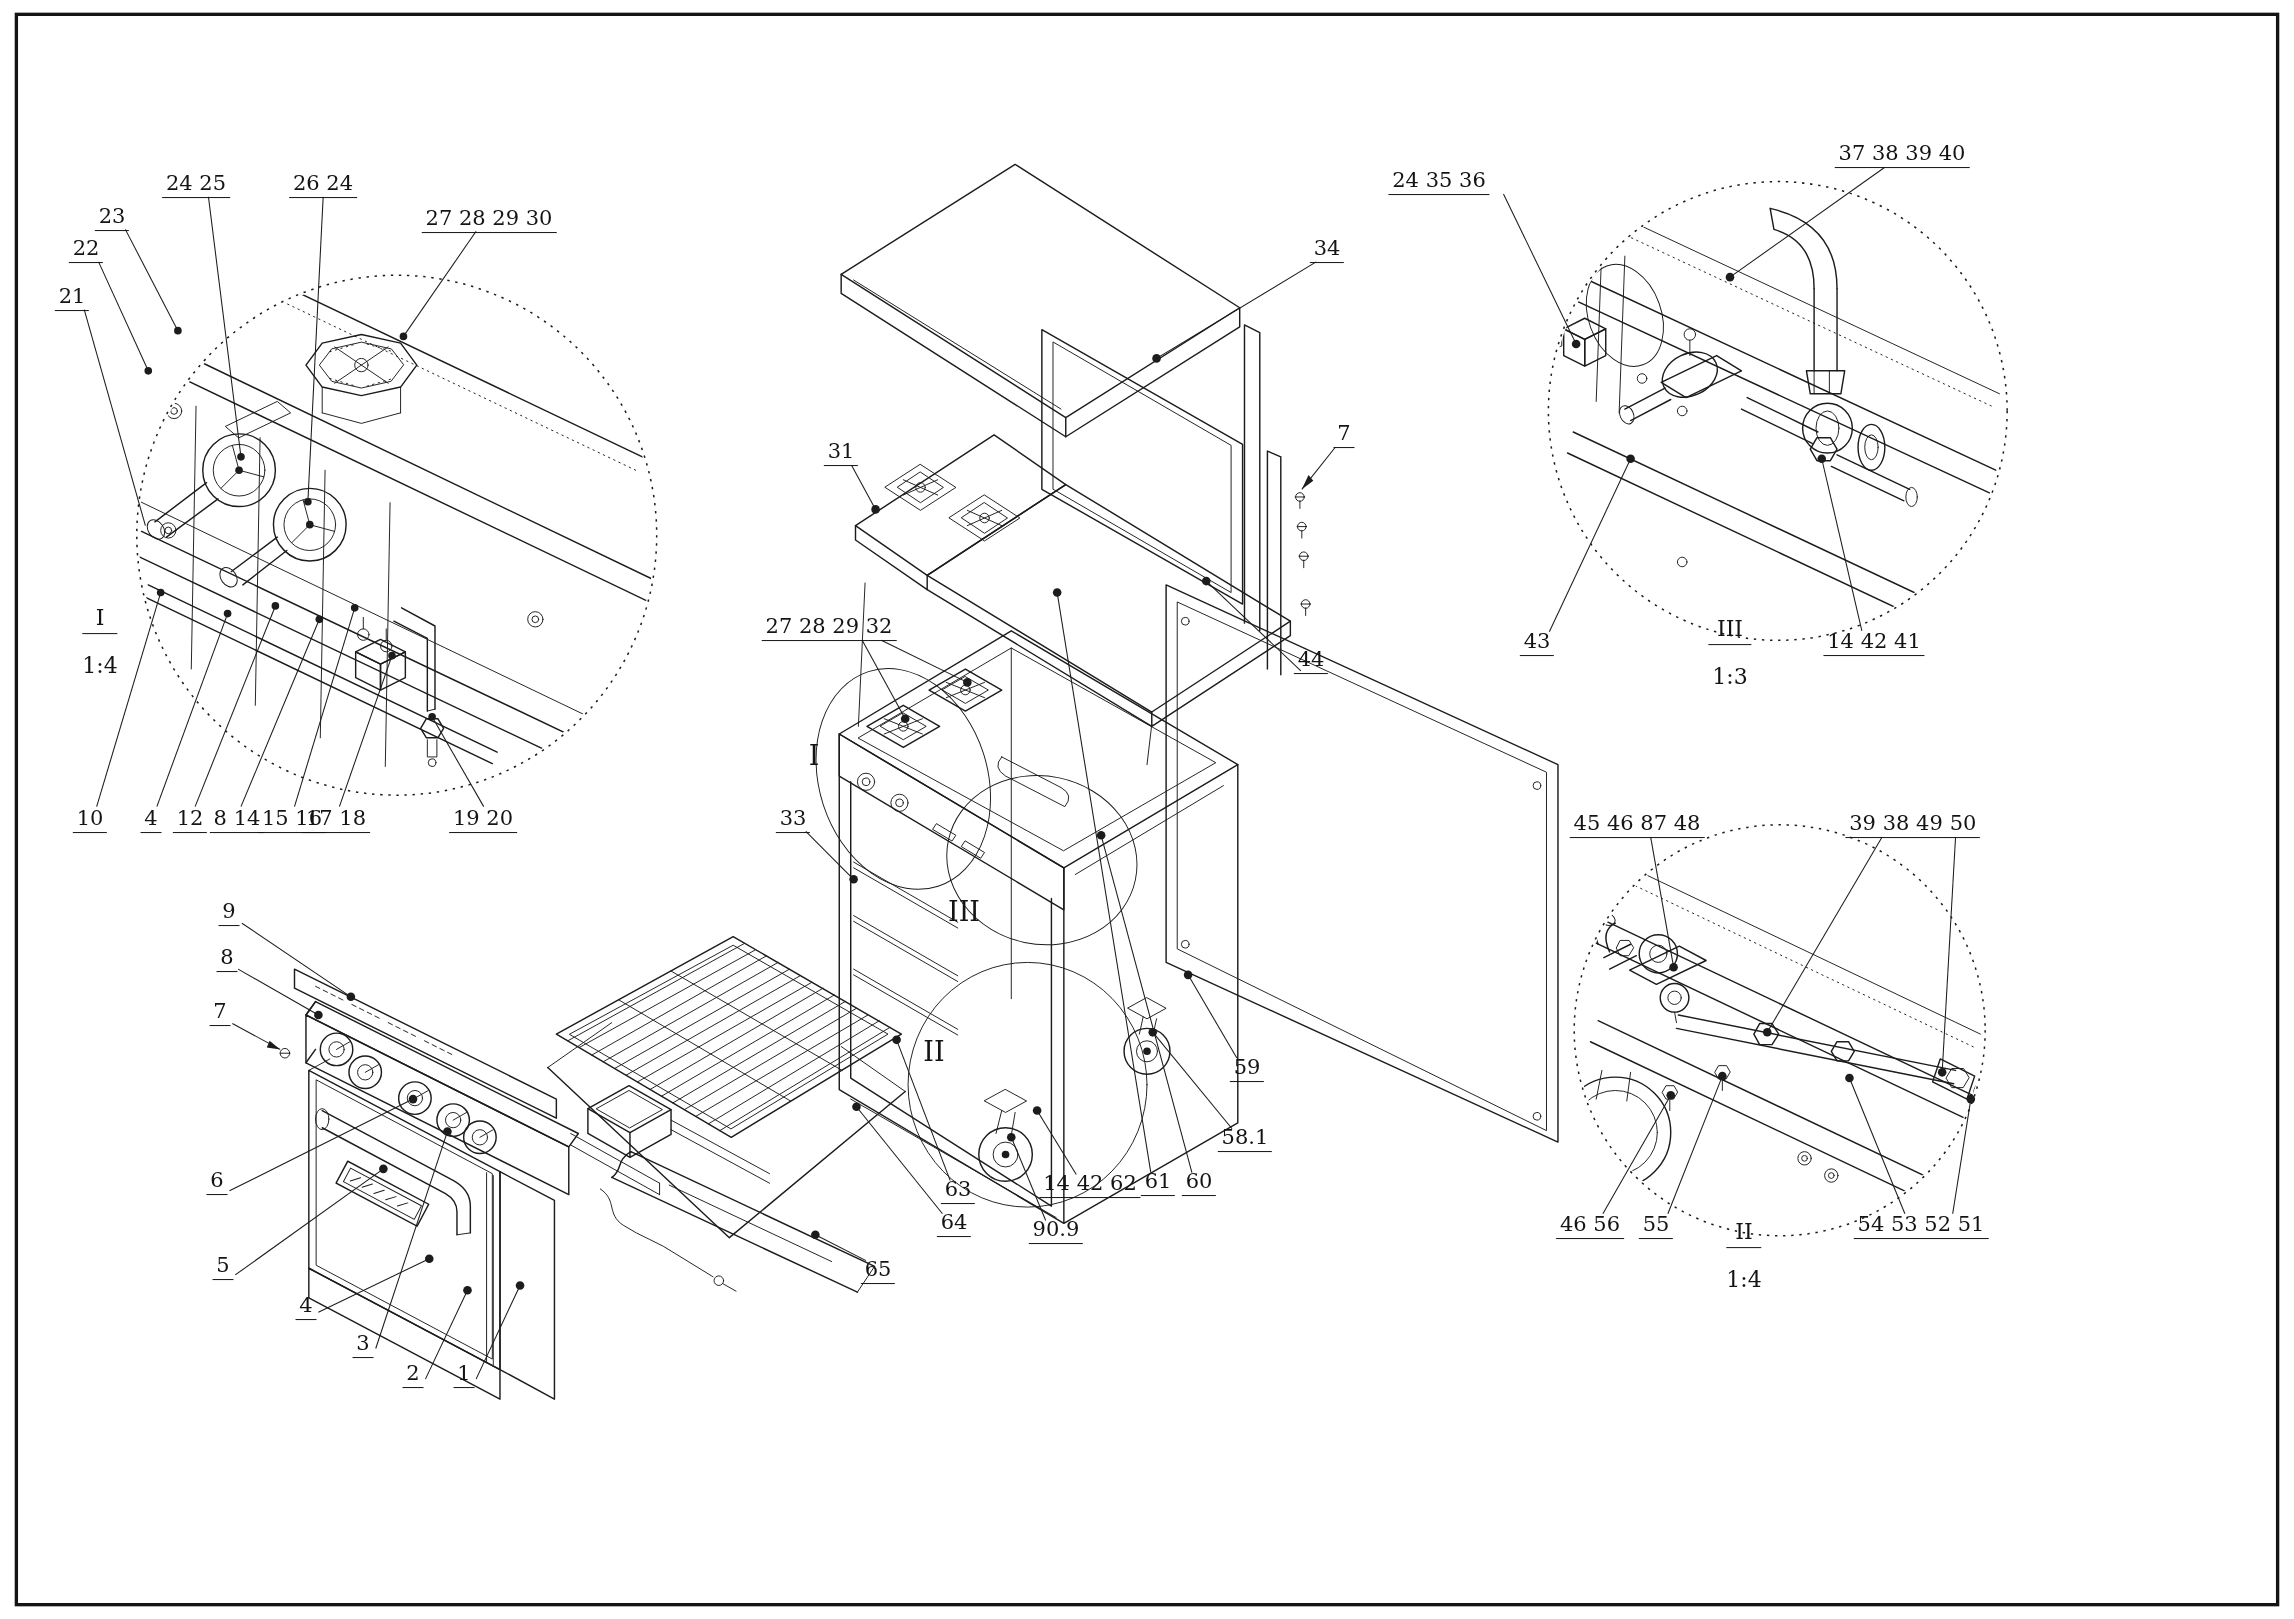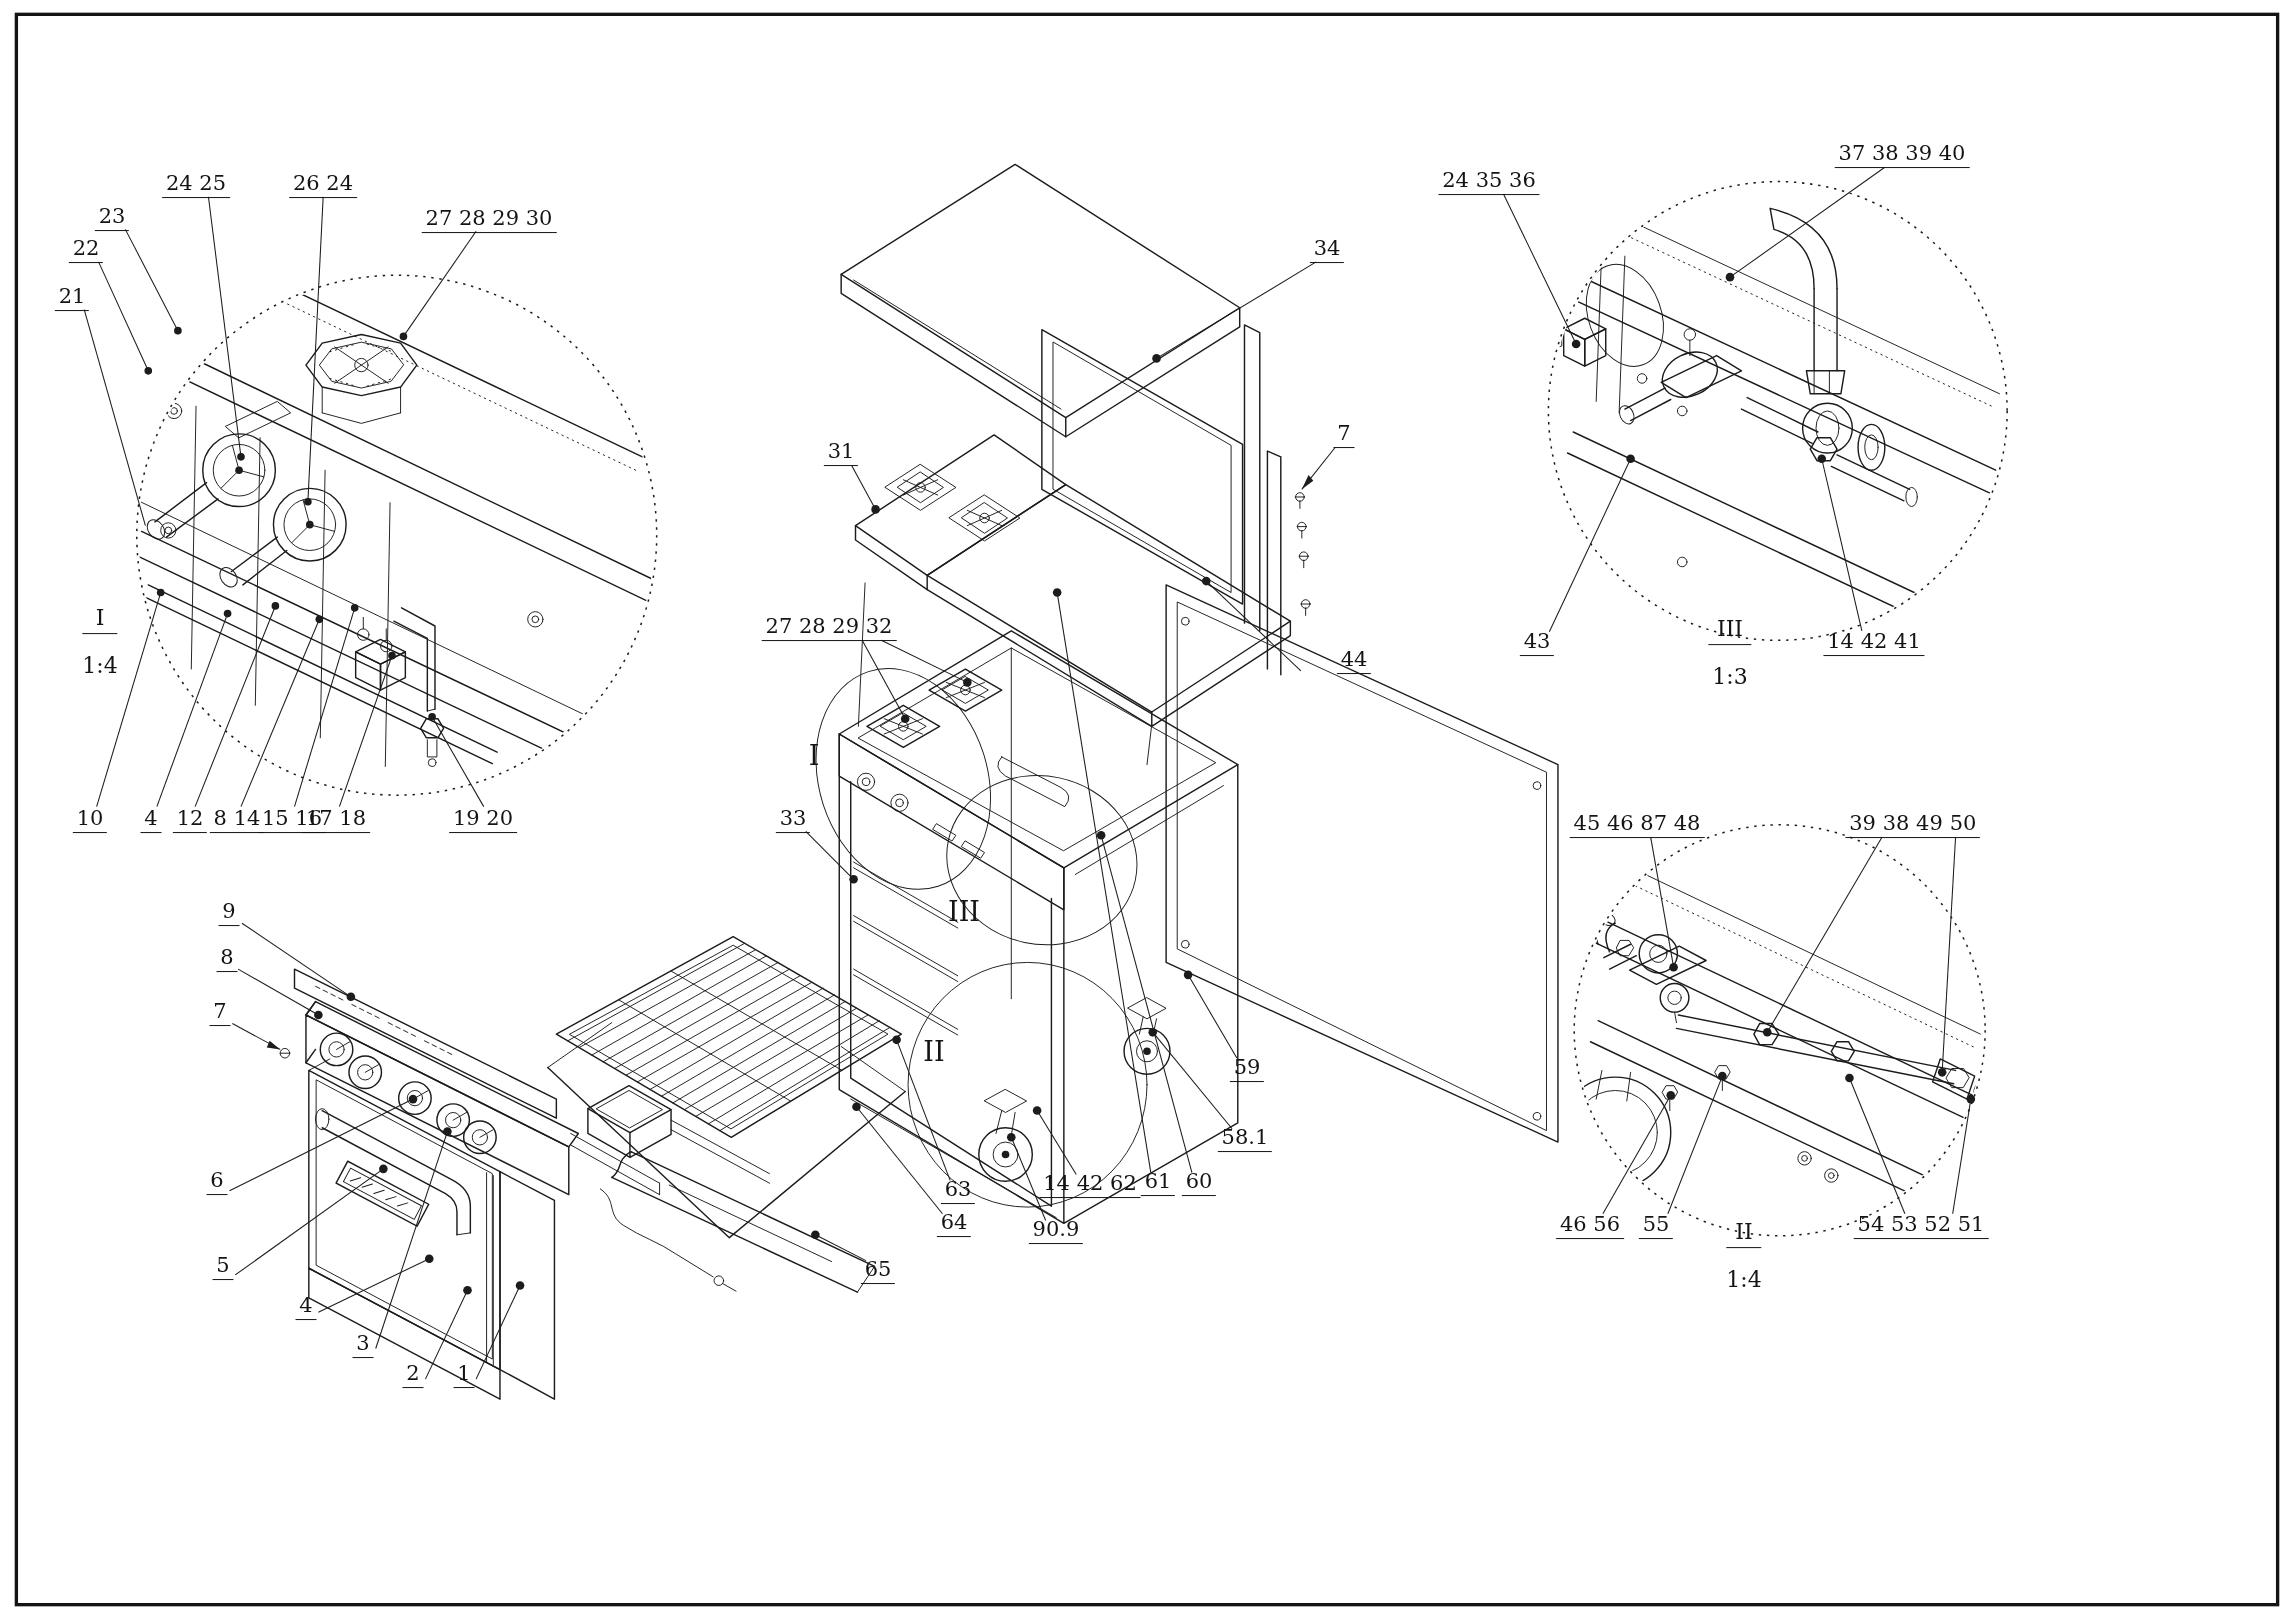--- a/index.html
+++ b/index.html
@@ -556,21 +556,21 @@
   <div class="co" style="left:336px;top:820px">17 18</div>
   <div class="co" style="left:483px;top:820px">19 20</div>
   <div class="scale" style="left:100px;top:642px">
     <div class="mk2">I</div>
     <div class="den">1:4</div>
   </div>
 
   <div class="co" style="left:1327px;top:250px">34</div>
   <div class="co" style="left:841px;top:453px">31</div>
   <div class="co" style="left:1344px;top:435px">7</div>
-  <div class="co" style="left:1354px;top:661px">44</div>
+  <div class="co" style="left:1311px;top:661px">44</div>
   <div class="co" style="left:829px;top:628px">27 28 29 32</div>
   <div class="co" style="left:793px;top:820px">33</div>
   <div class="co" style="left:1247px;top:1069px">59</div>
   <div class="co" style="left:1245px;top:1139px">58.1</div>
   <div class="co" style="left:1199px;top:1183px">60</div>
   <div class="co" style="left:1158px;top:1183px">61</div>
   <div class="co" style="left:1090px;top:1185px">14 42 62</div>
   <div class="co" style="left:1056px;top:1231px">90.9</div>
   <div class="co" style="left:958px;top:1191px">63</div>
   <div class="co" style="left:954px;top:1224px">64</div>
@@ -582,21 +582,21 @@
   <div class="co" style="left:229px;top:913px">9</div>
   <div class="co" style="left:227px;top:959px">8</div>
   <div class="co" style="left:220px;top:1013px">7</div>
   <div class="co" style="left:217px;top:1182px">6</div>
   <div class="co" style="left:223px;top:1267px">5</div>
   <div class="co" style="left:306px;top:1307px">4</div>
   <div class="co" style="left:363px;top:1345px">3</div>
   <div class="co" style="left:413px;top:1375px">2</div>
   <div class="co" style="left:464px;top:1375px">1</div>
 
-  <div class="co" style="left:1489px;top:182px">24 35 36</div>
+  <div class="co" style="left:1439px;top:182px">24 35 36</div>
   <div class="co" style="left:1902px;top:155px">37 38 39 40</div>
   <div class="co" style="left:1537px;top:643px">43</div>
   <div class="co" style="left:1874px;top:643px">14 42 41</div>
   <div class="scale" style="left:1730px;top:653px">
     <div class="mk2">III</div>
     <div class="den">1:3</div>
   </div>
 
   <div class="co" style="left:1637px;top:825px">45 46 87 48</div>
   <div class="co" style="left:1896px;top:825px">39 38 49</div>

